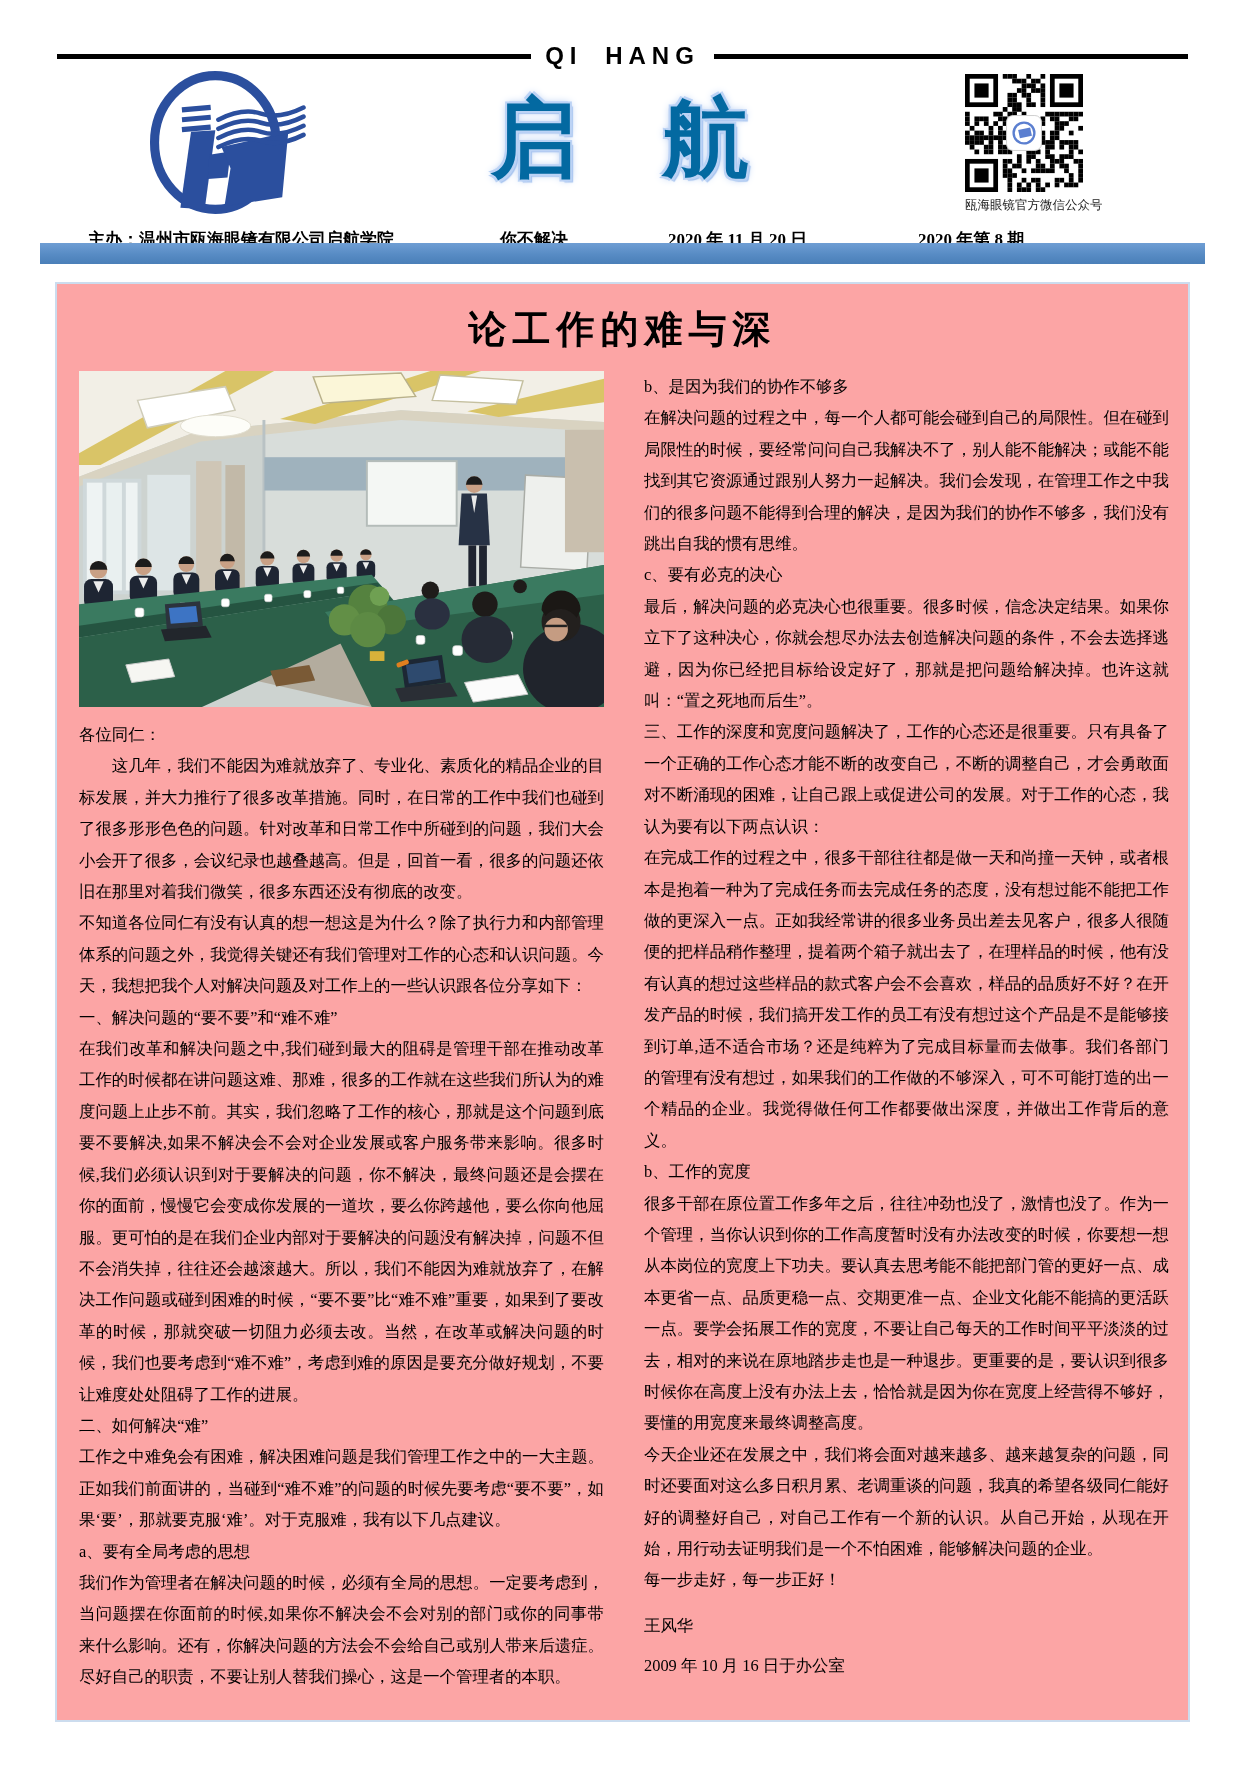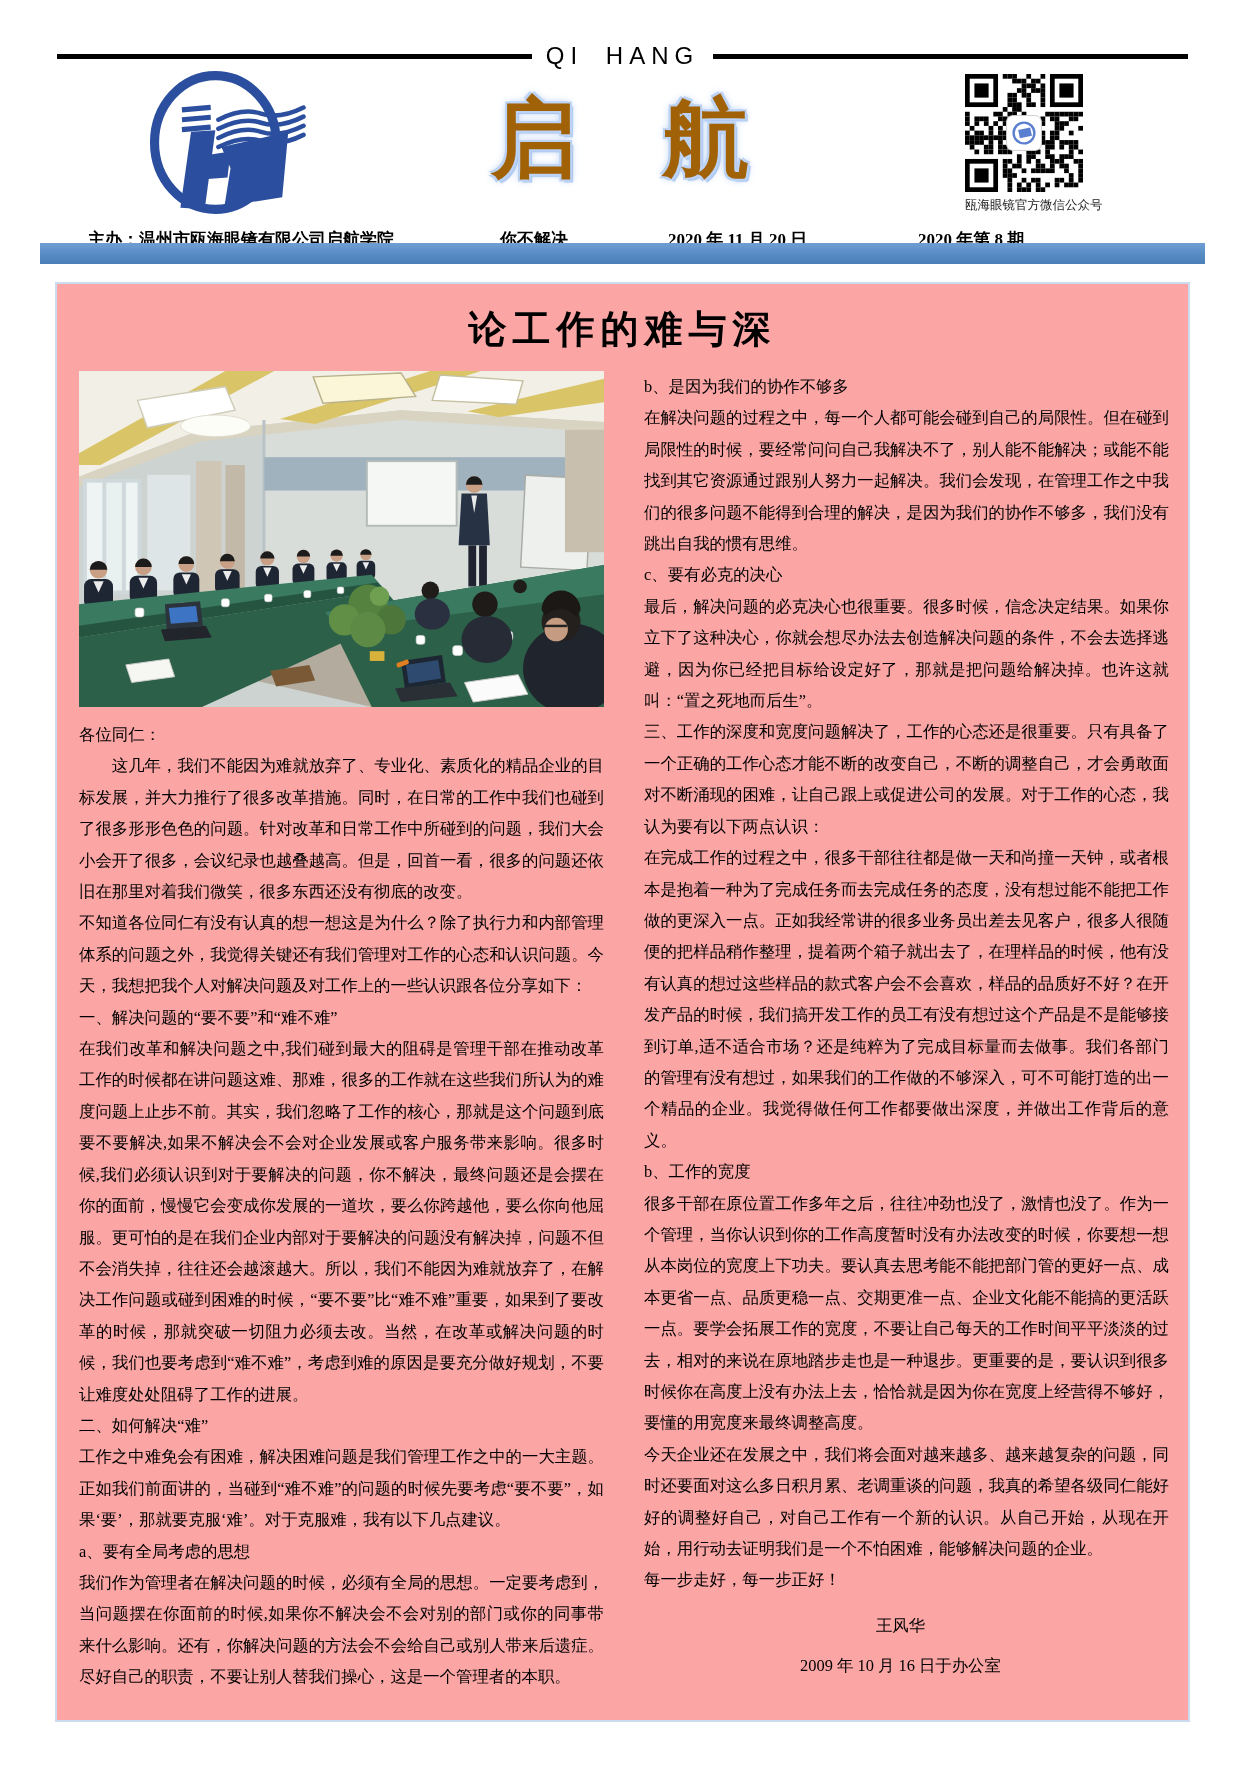--- a/index.html
+++ b/index.html
@@ -3,28 +3,28 @@
 <meta charset="utf-8">
 <style>
   html,body{margin:0;padding:0;background:#fff;}
   body{width:1245px;height:1766px;position:relative;overflow:hidden;
        font-family:"Liberation Serif", serif;color:#000;}
 
   
   .top-rule{position:absolute;left:57px;top:40px;width:1131px;height:32px;
             display:flex;align-items:center;}
   .rule-line{flex:1;height:5px;background:#000;}
-  .qihang-label{font-family:"Liberation Sans",sans-serif;font-weight:normal;
+  .qihang-label{font-family:"Liberation Sans",sans-serif;font-weight:bold;
                 font-size:24px;letter-spacing:6px;word-spacing:10px;padding:0 14px;
                 white-space:nowrap;text-align:center;}
   .logo-wrap{position:absolute;left:130px;top:68px;width:195px;height:152px;}
   .logo-wrap svg{width:100%;height:100%;}
   .big-title{position:absolute;left:380px;top:78px;width:480px;text-align:center;
              font-size:86px;line-height:120px;font-weight:bold;
-             font-family:"DejaVu Serif",serif;color:#a16207;white-space:nowrap;
+             font-family:"DejaVu Serif",serif;color:#0369a1;white-space:nowrap;
              text-shadow:2px 2px 0 #bcd3f5,-2px 2px 0 #bcd3f5,2px -2px 0 #bcd3f5,
                          -2px -2px 0 #bcd3f5,0 0 9px #9dbdee,3px 3px 1px #aac6f0;}
   .qr-wrap{position:absolute;left:965px;top:74px;width:210px;
            display:flex;flex-direction:column;}
   .qr-box{width:118px;height:118px;}
   .qr-caption{margin-top:5px;font-size:12.5px;color:#222;white-space:nowrap;
               font-family:"Liberation Sans",sans-serif;}
   .info-row{position:absolute;left:0;top:228px;width:1245px;height:30px;
             font-weight:bold;font-size:17px;}
   .info-row span{position:absolute;white-space:nowrap;}
@@ -40,21 +40,21 @@
                box-sizing:border-box;border:2px solid #ccdcee;background:#fca5a5;
                padding:14px 22px 0 22px;overflow:hidden;}
   .article-title{text-align:center;font-size:38px;font-weight:bold;
                  font-family:"DejaVu Serif",serif;letter-spacing:6px;
                  margin:6px 0 16px 0;}
   .columns{display:flex;gap:40px;}
   .col{flex:0 0 525px;width:525px;overflow:hidden;}
   .photo{width:525px;height:336px;margin-bottom:12px;}
   .photo svg{width:100%;height:100%;display:block;}
   .para{margin:0;font-size:16.4px;line-height:31.4px;text-align:justify;}
-  .sig{margin-top:10px;font-size:16.4px;line-height:40px;text-align:center;
+  .sig{margin-top:10px;font-size:16.4px;line-height:40px;text-align:left;
        padding-right:12px;}
 </style>
 </head>
 <body>
 
 <div class="top-rule">
   <div class="rule-line"></div>
   <div class="qihang-label">QI HANG</div>
   <div class="rule-line"></div>
 </div>

